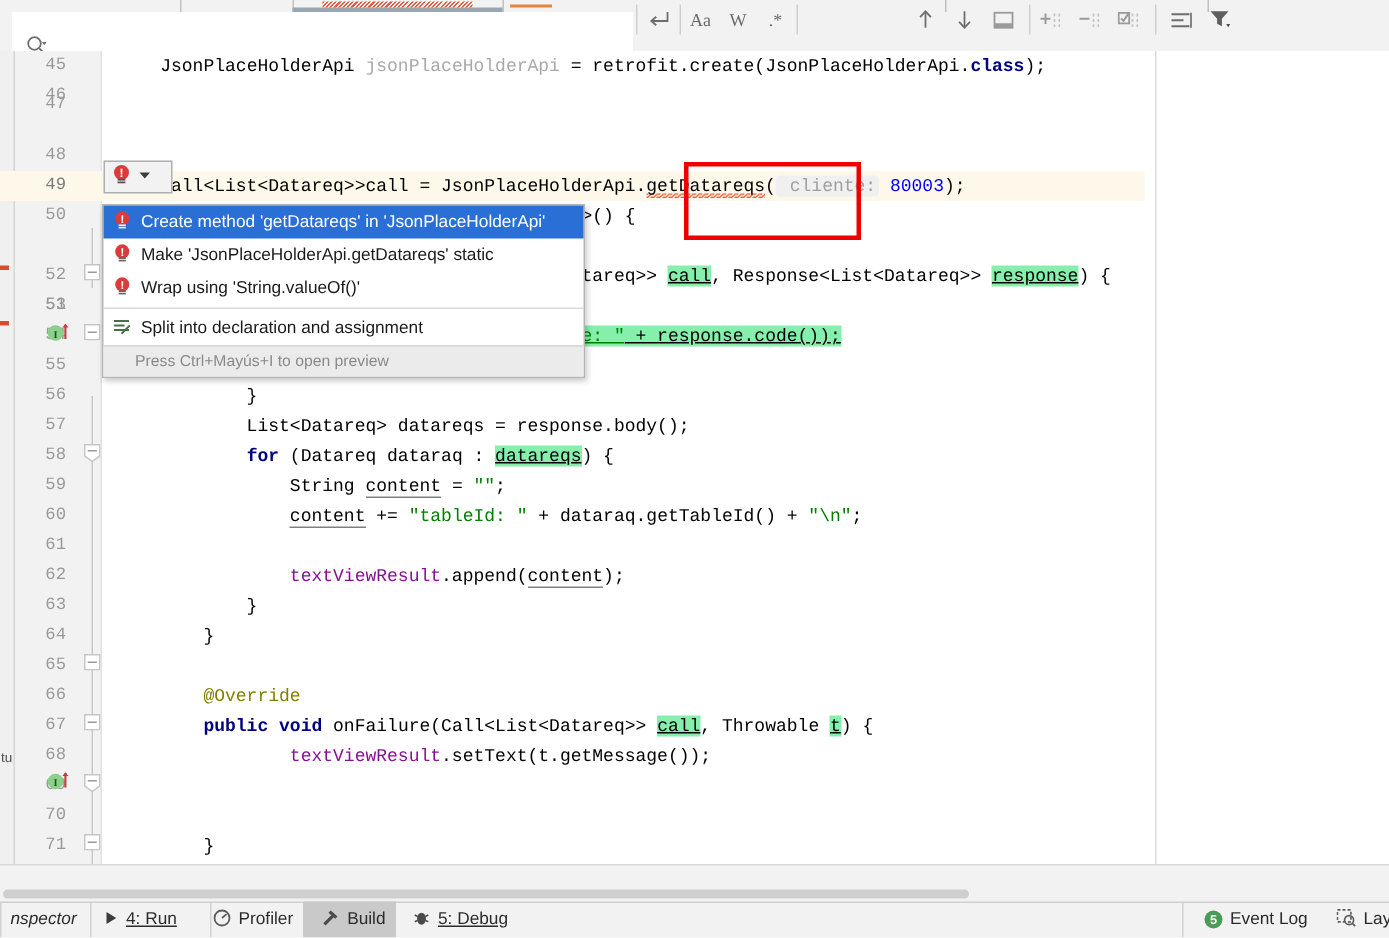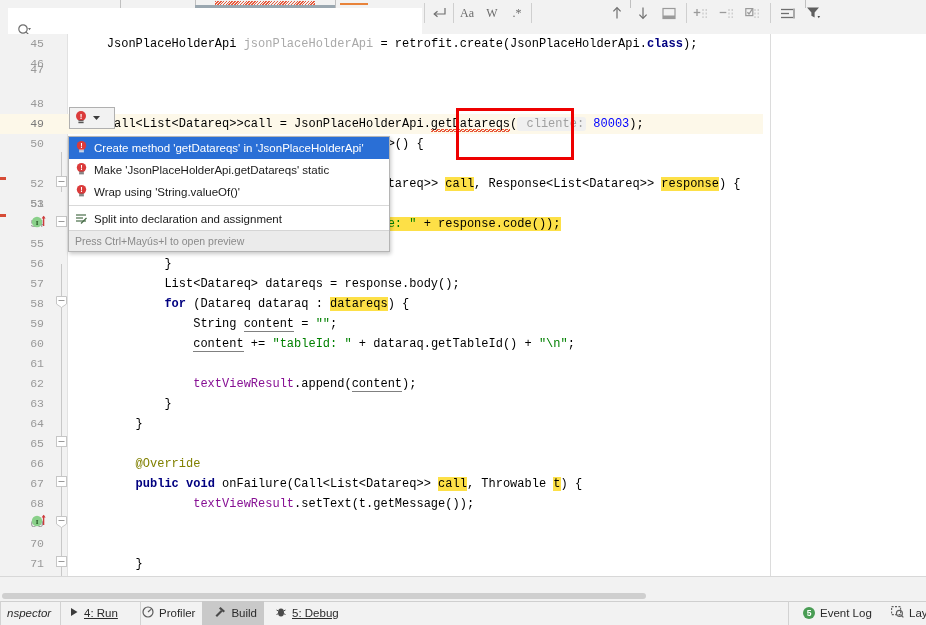--- a/index.html
+++ b/index.html
@@ -49,21 +49,21 @@
   .code{position:absolute;left:78px;top:0;height:20px;line-height:20px;white-space:pre;
     font-family:"Liberation Mono","DejaVu Sans Mono",monospace;font-size:12px;color:#000000;}
 
   
   .kw{color:#000080;font-weight:bold;}
   .str{color:#008000;}
   .num{color:#0000ff;}
   .ann{color:#808000;}
   .fld{color:#871094;}
   .gray{color:#a9a9a9;}
-  .hl{background:#fde047;}
+  .hl{background:#86efac;text-decoration:underline;}
   .und{border-bottom:1px solid #808080;}
   .hint{color:#a0a0a0;background:#f0f0f0;border-radius:3px;padding:0 2px;font-style:normal;}
   .err{border-bottom:2px solid transparent;
     background-image:repeating-linear-gradient(135deg,#e8583a 0 1px,transparent 1px 2px);
     background-position:0 100%;background-size:4px 3px;background-repeat:repeat-x;padding-bottom:1px;}
 
   
   .fold{position:absolute;left:56px;width:11px;height:11px;}
   .fold-line{position:absolute;left:61px;width:1px;background:#c8c8c8;}
   .ovr{position:absolute;left:31px;width:18px;height:14px;}
@@ -76,21 +76,21 @@
   .redbox{position:absolute;left:456px;top:108px;width:112px;height:46px;border:3px solid #ee0000;z-index:25;}
 
   
   .popup{position:absolute;left:68px;top:136px;width:320px;background:#ffffff;border:1px solid #b5b5b5;
     box-shadow:1px 2px 4px rgba(0,0,0,.22);z-index:40;}
   .pitem{height:22px;display:flex;align-items:center;padding:0 6px;box-sizing:border-box;gap:6px;
     font-size:11.5px;color:#1a1a1a;white-space:nowrap;}
   .pitem.sel{background:#2a6fd6;color:#ffffff;}
   .psep{height:1px;background:#d9d9d9;margin:2px 0;}
   .pfoot{height:20px;background:#ebebeb;border-top:1px solid #d5d5d5;display:flex;align-items:center;
-    padding:0 6px;color:#8a8a8a;font-size:10.5px;}
+    padding:0 21px;color:#8a8a8a;font-size:10.5px;}
 
   
   .vdiv{position:absolute;left:770px;top:0;width:1px;height:542px;background:#dcdcdc;}
   .stripe{position:absolute;left:918px;top:0;width:8px;height:542px;background:#ffffff;}
 
   
   .hscroll-wrap{position:absolute;left:0;top:576px;width:926px;height:25px;background:#f2f2f2;border-top:1px solid #d8d8d8;}
   .hscroll{position:absolute;left:2px;top:16px;width:644px;height:6px;background:#cfcfcf;border-radius:3px;}
   .statusbar{position:absolute;left:0;top:601px;width:926px;height:24px;background:#f2f2f2;border-top:1px solid #cfcfcf;}
   .sb-item{position:absolute;top:0;height:24px;display:flex;align-items:center;gap:5px;
@@ -224,20 +224,23 @@
           <path d="M11.5 10 l2.6 0 l-1.3 2.2 z" fill="#4a4a4a"></path>
         </svg>
       </span>
   </div>
 
   <div class="editor">
 
     <div class="gutter"></div>
     <div class="gutter-edge"></div>
 
+    <div class="leftbar">
+      <div class="leftbar-label" style="top:466px;">tu</div>
+    </div>
     <div class="leftbar-red" style="top:143px;"></div>
     <div class="leftbar-red" style="top:180px;"></div>
 
     <div class="rows" id="rows">
         <div class="row" style="top: 0px;">
           <div class="lineno" style="top: 0px;">45</div>
           <div class="code"><span class="pl">    </span>JsonPlaceHolderApi <span class="gray">jsonPlaceHolderApi</span> = retrofit.create(JsonPlaceHolderApi.<span class="kw">class</span>);</div>
         </div>
         <div class="row" style="top: 20px;">
           <div class="lineno" style="top: 0px;">46</div>

